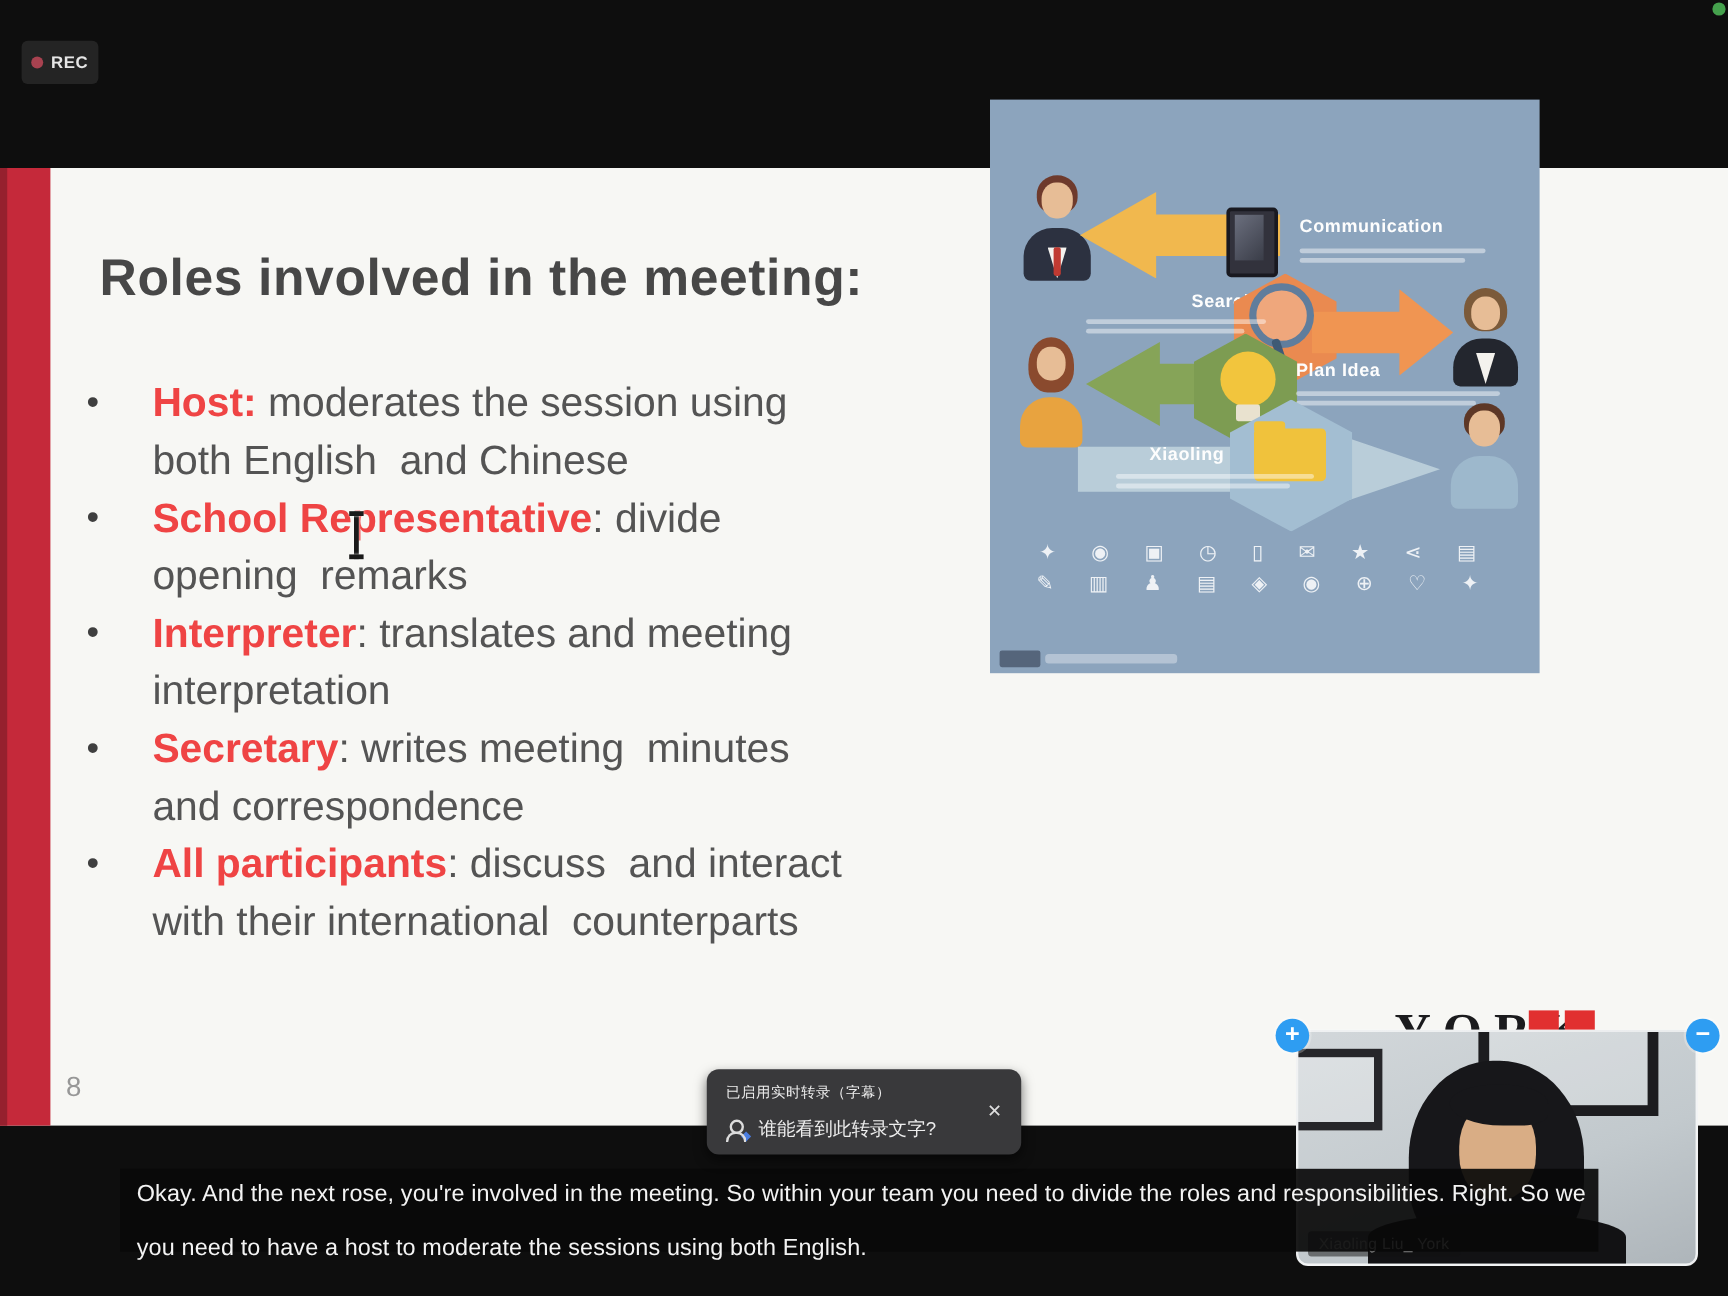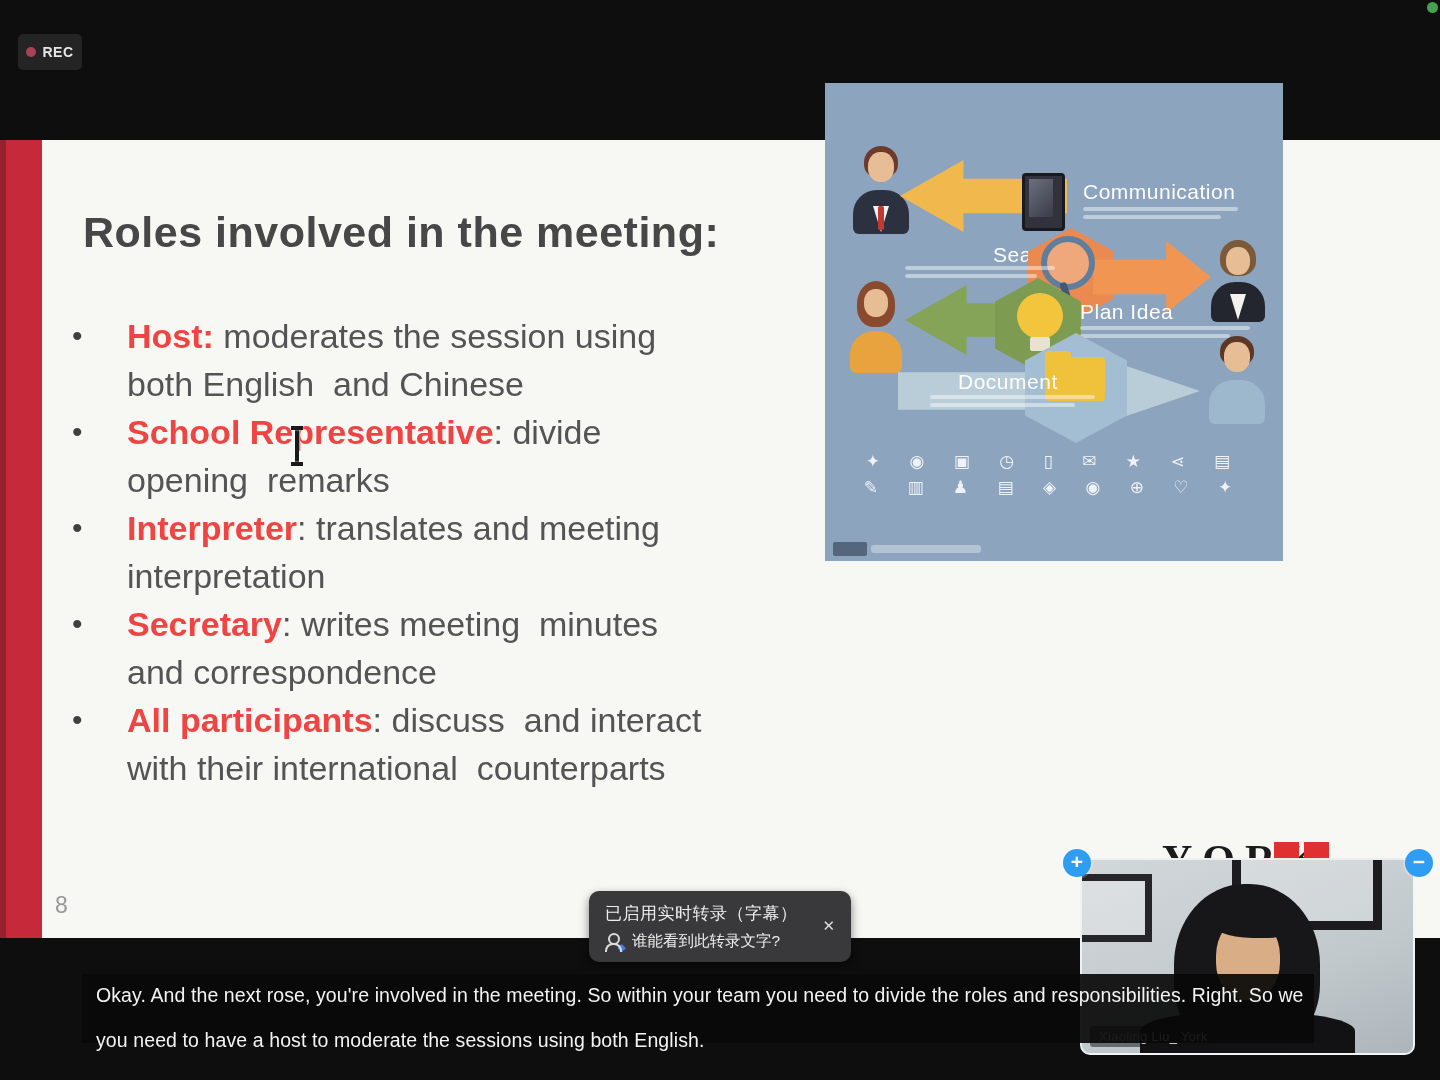--- a/index.html
+++ b/index.html
@@ -31,21 +31,21 @@
     color:#545454;white-space:pre;
   }
   .bullets li::before{
     content:"•";position:absolute;left:2px;top:0;font-size:30px;color:#3f3f3f;
   }
   .bullets .role{font-weight:bold;color:#ef4444;}
   .page-num{position:absolute;left:55px;top:752px;font-size:23px;color:#979797;}
 
   
   .infographic{position:absolute;left:825px;top:83px;width:458px;height:478px;background:#8ca4bd;}
-  .ig-label{position:absolute;color:#fdfdfd;font-size:21px;font-weight:normal;letter-spacing:.5px;}
+  .ig-label{position:absolute;color:#fdfdfd;font-size:15px;font-weight:bold;letter-spacing:.5px;}
   .ig-bar{position:absolute;height:4px;background:rgba(255,255,255,.45);border-radius:2px;}
   .arrow-left{clip-path:polygon(0 50%,38% 0,38% 26%,100% 26%,100% 74%,38% 74%,38% 100%);}
   .arrow-right{clip-path:polygon(100% 50%,62% 0,62% 26%,0 26%,0 74%,62% 74%,62% 100%);}
   .hex{clip-path:polygon(50% 0,100% 25%,100% 75%,50% 100%,0 75%,0 25%);}
   .ar-yellow{position:absolute;left:75px;top:77px;width:167px;height:72px;background:#f1b84e;}
   .ar-orange{position:absolute;left:268px;top:158px;width:118px;height:72px;background:#f09552;}
   .ar-green{position:absolute;left:80px;top:202px;width:162px;height:70px;background:#86a458;}
   .ar-blue{position:absolute;left:73px;top:269px;width:302px;height:78px;background:#b9cdd9;}
   .hex-orange{position:absolute;left:203px;top:145px;width:86px;height:94px;background:#ea8a50;}
   .hex-green{position:absolute;left:170px;top:195px;width:86px;height:94px;background:#7d9c52;}
@@ -95,30 +95,30 @@
 
   .zoom-btn{position:absolute;width:28px;height:28px;border-radius:50%;background:#2e9df2;z-index:8;
     color:#fff;font-size:21px;line-height:26px;text-align:center;font-weight:bold;
     box-shadow:0 0 0 2px rgba(255,255,255,.25);cursor:pointer;}
   .zoom-plus{left:1063px;top:849px;}
   .zoom-minus{left:1405px;top:849px;}
 
   
   .notif{position:absolute;left:589px;top:891px;width:262px;height:71px;background:#39393b;
     border-radius:10px;z-index:7;box-shadow:0 4px 10px rgba(0,0,0,.5);}
-  .notif-line1{position:absolute;left:16px;top:11px;color:#ededed;font-size:17px;letter-spacing:.5px;}
+  .notif-line1{position:absolute;left:16px;top:11px;color:#ededed;font-size:12px;letter-spacing:.5px;}
   .notif-row2{position:absolute;left:16px;top:40px;display:flex;align-items:center;gap:10px;color:#ededed;font-size:15.5px;cursor:pointer;}
   .person-ico{position:relative;width:17px;height:17px;}
   .person-ico::before{content:"";position:absolute;left:3px;top:0;width:8px;height:8px;border:2px solid #dcdcdc;border-radius:50%;}
   .person-ico::after{content:"";position:absolute;left:0;top:10px;width:13px;height:7px;border:2px solid #dcdcdc;border-bottom:none;border-radius:8px 8px 0 0;}
   .person-ico .shield{position:absolute;right:-4px;bottom:-3px;color:#4a7de0;font-size:11px;line-height:11px;}
   .notif-close{position:absolute;right:16px;top:26px;color:#dddddd;font-size:15px;cursor:pointer;}
 
   
-  .caption-box{position:absolute;left:82px;top:974px;width:1232px;height:69px;background:rgba(9,9,9,.92);z-index:6;}
+  .caption-box{position:absolute;left:100px;top:974px;width:1232px;height:69px;background:rgba(9,9,9,.92);z-index:6;}
   .caption-line{position:absolute;left:14px;color:#f3f3f3;font-size:19.5px;white-space:nowrap;letter-spacing:.1px;}
   .cap1{top:10px;} .cap2{top:36px;margin-top:19px;}
 
   
   .ibeam{position:absolute;left:295px;top:426px;width:4px;height:40px;background:#1a1a1a;z-index:9;
     box-shadow:0 0 2px #fff;}
   .ibeam::before,.ibeam::after{content:"";position:absolute;left:-4px;width:12px;height:4px;background:#1a1a1a;box-shadow:0 0 2px #fff;}
   .ibeam::before{top:0;} .ibeam::after{bottom:0;}
 </style>
 </head>
@@ -186,21 +186,21 @@
 
     <div class="person" style="left:22px;top:198px;width:58px;height:92px;">
       <div class="hair" style="width:38px;height:46px;background:#8a4a2e;"></div>
       <div class="face" style="top:8px;width:24px;height:28px;"></div>
       <div class="torso" style="width:52px;height:42px;background:#e8a33f;"></div>
     </div>
 
     <div class="ar-blue arrow-right"></div>
     <div class="hex-blue hex"></div>
     <div class="folder"></div>
-    <div class="ig-label" style="left:133px;top:287px;">Document</div>
+    <div class="ig-label" style="left:133px;top:287px;">Xiaoling</div>
     <div class="ig-bar" style="left:105px;top:312px;width:165px;"></div>
     <div class="ig-bar" style="left:105px;top:320px;width:145px;"></div>
 
     <div class="person" style="left:384px;top:253px;width:56px;height:88px;">
       <div class="hair" style="width:34px;height:30px;background:#5d3726;"></div>
       <div class="face" style="top:6px;width:26px;height:30px;"></div>
       <div class="torso" style="width:56px;height:44px;background:#9db8cc;"></div>
     </div>
 
     <div class="icon-row" style="top:368px;">✦ ◉ ▣ ◷ ▯ ✉ ★ ⋖ ▤</div>

